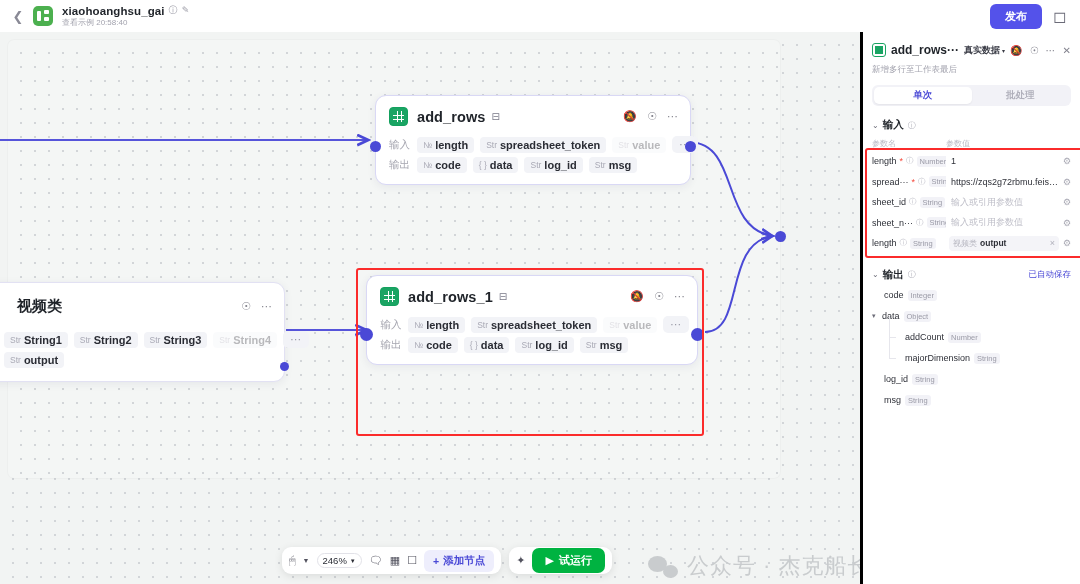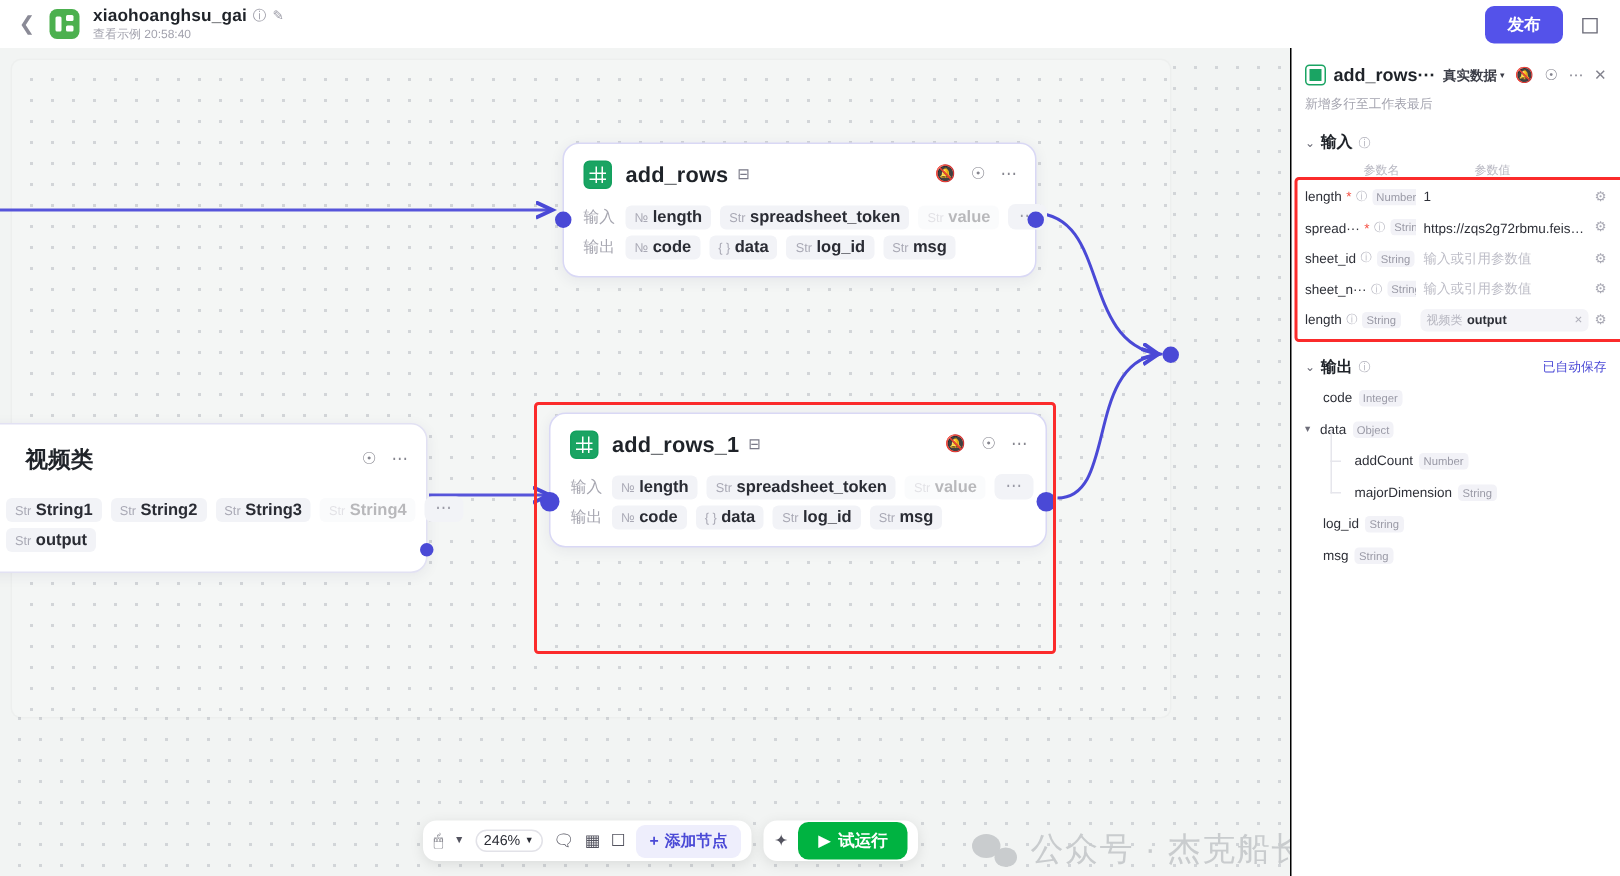--- a/index.html
+++ b/index.html
@@ -154,21 +154,21 @@
   .wechat-ico { width: 30px; height: 24px; position: relative; flex: none; }
   .wechat-ico .b1, .wechat-ico .b2 {
     position: absolute; border-radius: 50%; background: #c9ccce;
   }
   .wechat-ico .b1 { left: 0; top: 2px; width: 19px; height: 16px; }
   .wechat-ico .b2 { right: 0; bottom: 0; width: 15px; height: 13px; }
 
   
   .panel {
     position: absolute; right: 0; top: 32px; width: 220px; height: 552px;
-    background: #fff; border-left: 1px solid #000000; padding: 0 9px;
+    background: #fff; border-left: 3px solid #000000; padding: 0 9px;
   }
   .panel-head { display: flex; align-items: center; padding: 11px 0 0 0; gap: 5px; }
   .panel-ico {
     width: 14px; height: 14px; border-radius: 3px; background: #fff;
     border: 1px solid #1aa463; position: relative; flex: none;
   }
   .panel-ico::before {
     content: ""; position: absolute; left: 2px; top: 2px; right: 2px; bottom: 2px;
     background: #1aa463;
   }
@@ -195,21 +195,21 @@
 
   .sec-head {
     display: flex; align-items: center; gap: 4px; margin-top: 12px;
     font-size: 10.5px; font-weight: 700; color: #1f2329;
   }
   .sec-head .caret { font-size: 8px; color: #6d6d79; font-weight: 400; }
   .sec-head .info { font-size: 8px; color: #b2b2bc; font-weight: 400; }
   .sec-link { margin-left: auto; font-size: 8.5px; color: #4a49d6; cursor: pointer; font-weight: 400; }
 
   .col-head { display: flex; margin-top: 6px; font-size: 8px; color: #b9b9c3; }
-  .col-head .c1 { width: 74px; margin-left: 39px; }
+  .col-head .c1 { width: 74px; }
 
   .param-rows { margin-top: 2px; }
   .prow { display: flex; align-items: center; height: 20.5px; }
   .pname {
     width: 74px; display: flex; align-items: center; gap: 3px;
     font-size: 9px; color: #2e3038; white-space: nowrap; overflow: hidden;
   }
   .pname .req { color: #f5483b; font-size: 9px; }
   .pname .info { font-size: 7.5px; color: #b8b8c2; }
   .ptype {
@@ -480,20 +480,24 @@
       </span>
       <span class="panel-head-actions">
         <span class="ph-ico">🔕</span>
         <span class="ph-ico">☉</span>
         <span class="ph-ico">⋯</span>
         <span class="ph-ico">✕</span>
       </span>
     </div>
     <div class="panel-sub">新增多行至工作表最后</div>
 
+    <div class="seg">
+      <div class="seg-item active">单次</div>
+      <div class="seg-item">批处理</div>
+    </div>
 
     <div class="sec-head">
       <span class="caret">⌄</span>
       <span>输入</span>
       <span class="info">ⓘ</span>
     </div>
     <div class="col-head">
       <span class="c1">参数名</span>
       <span>参数值</span>
     </div>

